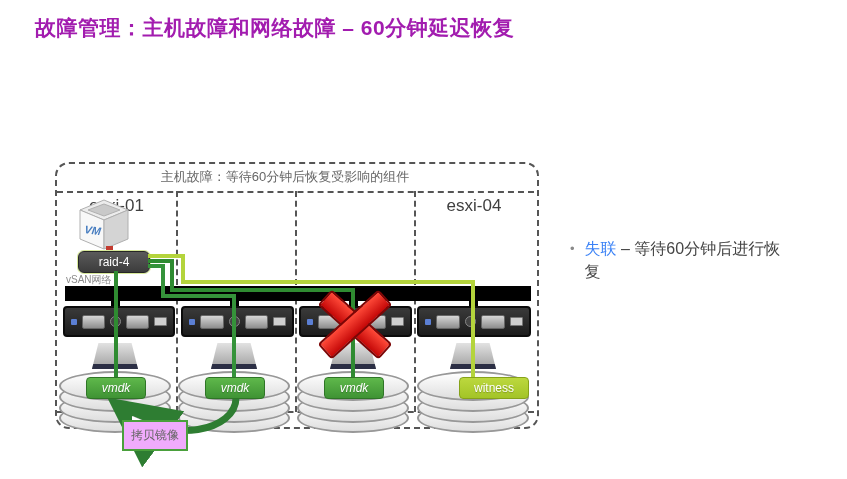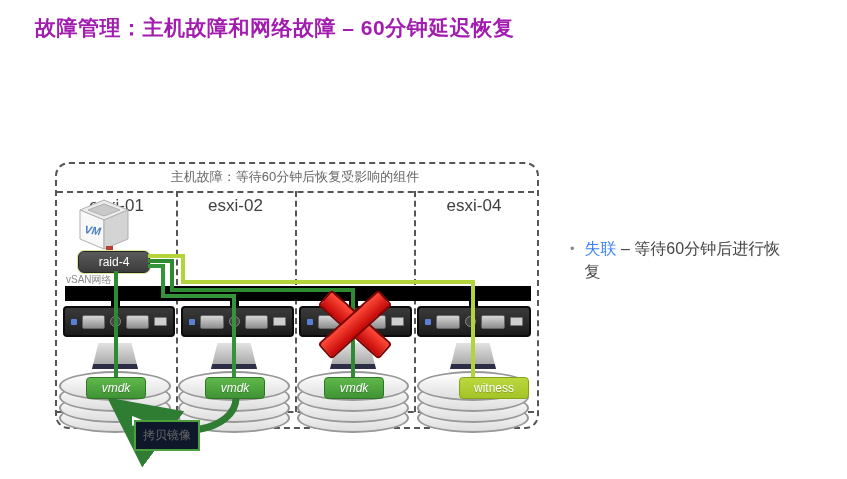--- a/index.html
+++ b/index.html
@@ -14,21 +14,21 @@
     position:absolute;left:35px;top:14px;
     font-size:21px;font-weight:bold;color:#a21caf;letter-spacing:0.5px;
   }
 
   
   .fault-box{
     position:absolute;left:55px;top:162px;width:480px;height:263px;
     border:2px dashed #555;border-radius:14px;z-index:1;
   }
   .fault-box-title{
-    position:absolute;left:55px;top:168px;width:480px;text-align:center;
+    position:absolute;left:45px;top:168px;width:480px;text-align:center;
     font-size:13px;color:#666;z-index:1;
   }
   .col-header-line{
     position:absolute;left:57px;top:191px;width:477px;height:0;
     border-top:2px dashed #555;z-index:1;
   }
   .col-bottom-line{
     position:absolute;left:57px;top:411px;width:477px;height:0;
     border-top:2px dashed #555;z-index:1;
   }
@@ -121,22 +121,22 @@
     position:absolute;left:42px;top:406px;width:96px;height:37px;z-index:8;
     background:#fff;border:2px solid #999;border-radius:50%;
     display:flex;align-items:center;justify-content:center;font-size:12px;color:#777;
   }
   .wait-tail{
     position:absolute;left:132px;top:416px;width:0;height:0;z-index:8;
     border-top:5px solid transparent;border-bottom:5px solid transparent;border-left:12px solid #fff;
     filter:drop-shadow(1px 0 0 #999);
   }
   .copy-box{
-    position:absolute;left:134px;top:420px;width:62px;height:27px;z-index:9;
-    background:#0f172a;border:2px solid #4aa03c;
+    position:absolute;left:122px;top:420px;width:62px;height:27px;z-index:9;
+    background:#f0abfc;border:2px solid #4aa03c;
     display:flex;align-items:center;justify-content:center;font-size:12px;color:#666;
   }
 
   
   .wires{position:absolute;inset:0;z-index:5;pointer-events:none;}
 
   
   .note{
     position:absolute;left:570px;top:237px;width:250px;z-index:2;
     display:flex;gap:10px;font-size:16px;line-height:23px;color:#454545;
@@ -154,21 +154,20 @@
 
   <div class="fault-box"></div>
   <div class="fault-box-title">主机故障：等待60分钟后恢复受影响的组件</div>
   <div class="col-header-line"></div>
   <div class="col-bottom-line"></div>
   <div class="col-sep sep1"></div>
   <div class="col-sep sep2"></div>
   <div class="col-sep sep3"></div>
 
   <div class="host-label hl1">esxi-01</div>
-  <div class="host-label hl2">esxi-02</div>
   <div class="host-label hl4">esxi-04</div>
 
   <div class="vm-cube">
     <svg width="56" height="53" viewBox="0 0 56 53">
       <polygon points="4,13 28,3 52,13 28,23" fill="#ececec" stroke="#b0b0b0" stroke-width="1"></polygon>
       <polygon points="12,13 28,7 44,13 28,19" fill="#c9c9c9" stroke="#b0b0b0" stroke-width="1"></polygon>
       <polygon points="4,13 28,23 28,52 4,42" fill="#f8f8f8" stroke="#b0b0b0" stroke-width="1"></polygon>
       <polygon points="28,23 52,13 52,42 28,52" fill="#d4d4d4" stroke="#b0b0b0" stroke-width="1"></polygon>
       <text x="8" y="36" font-size="11" font-weight="bold" font-style="italic" fill="#4a7fc1" transform="rotate(8 8 36)">VM</text>
     </svg>

